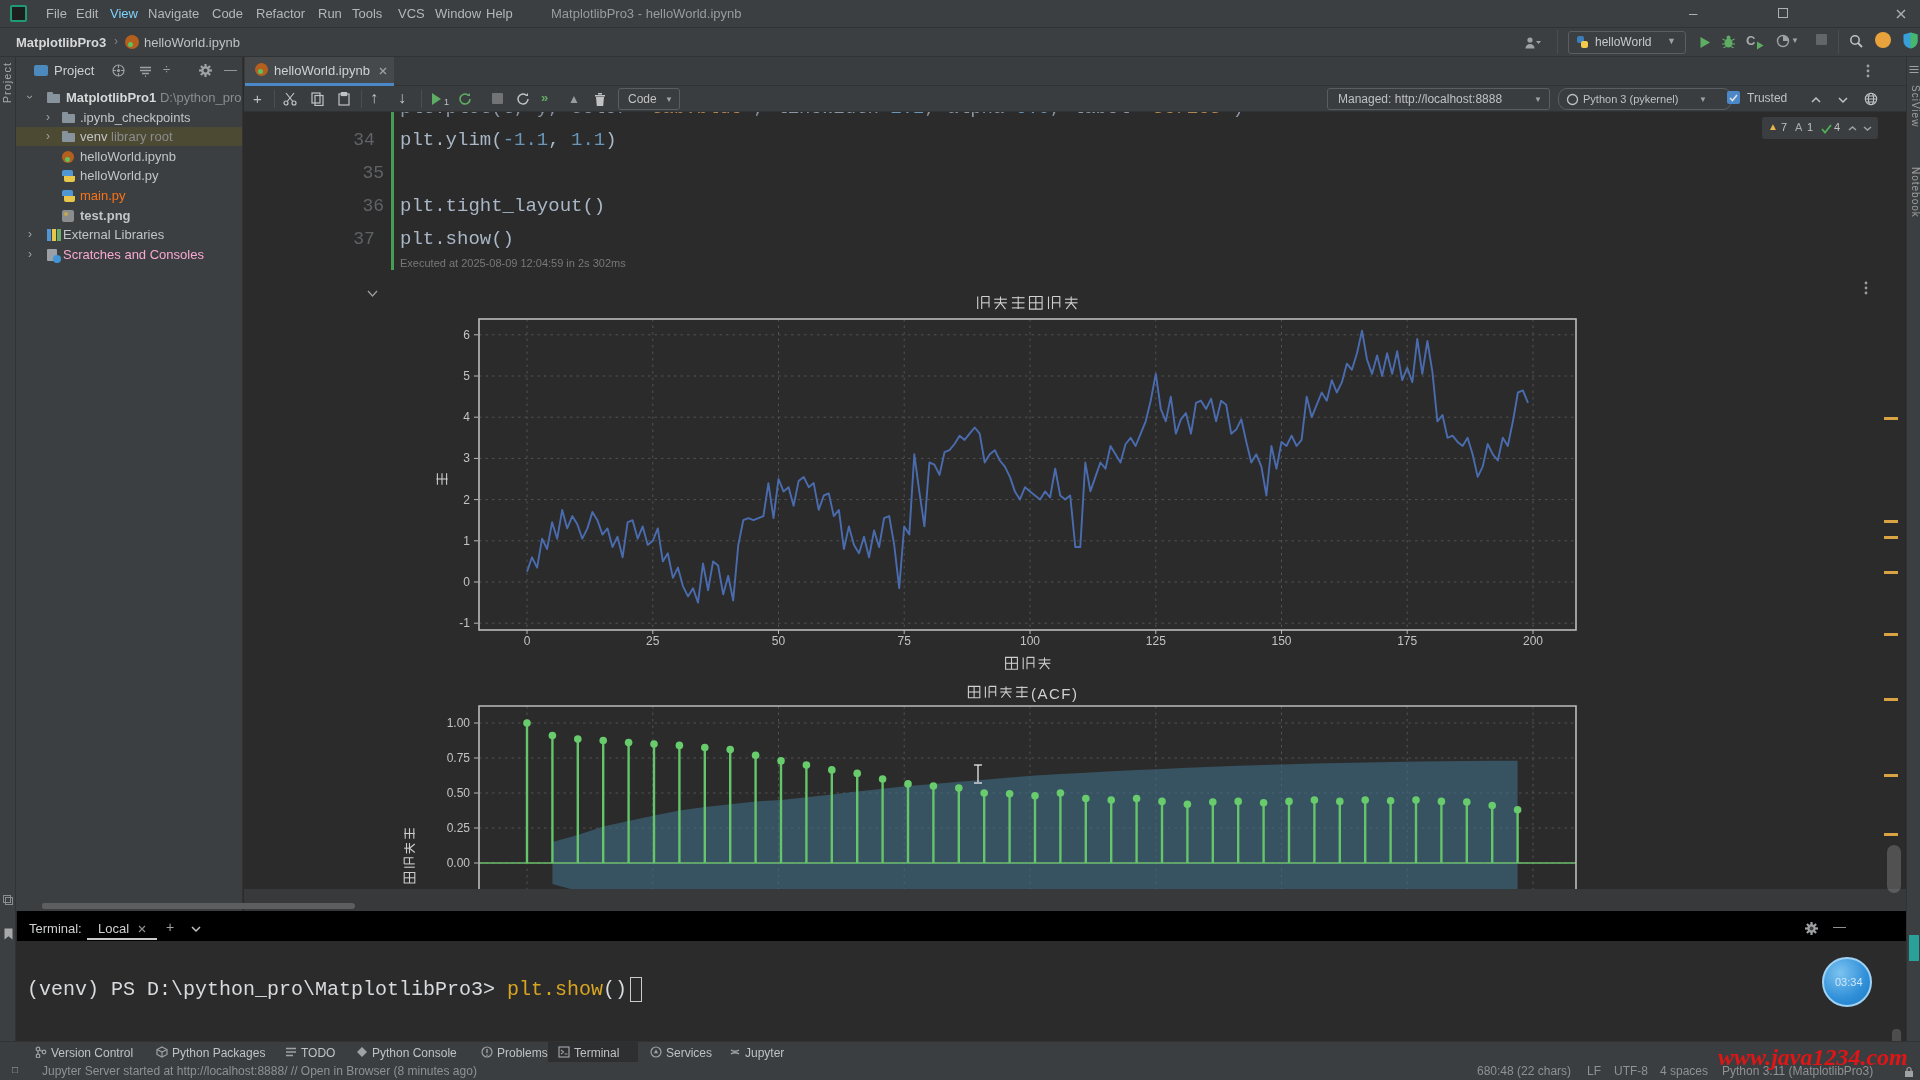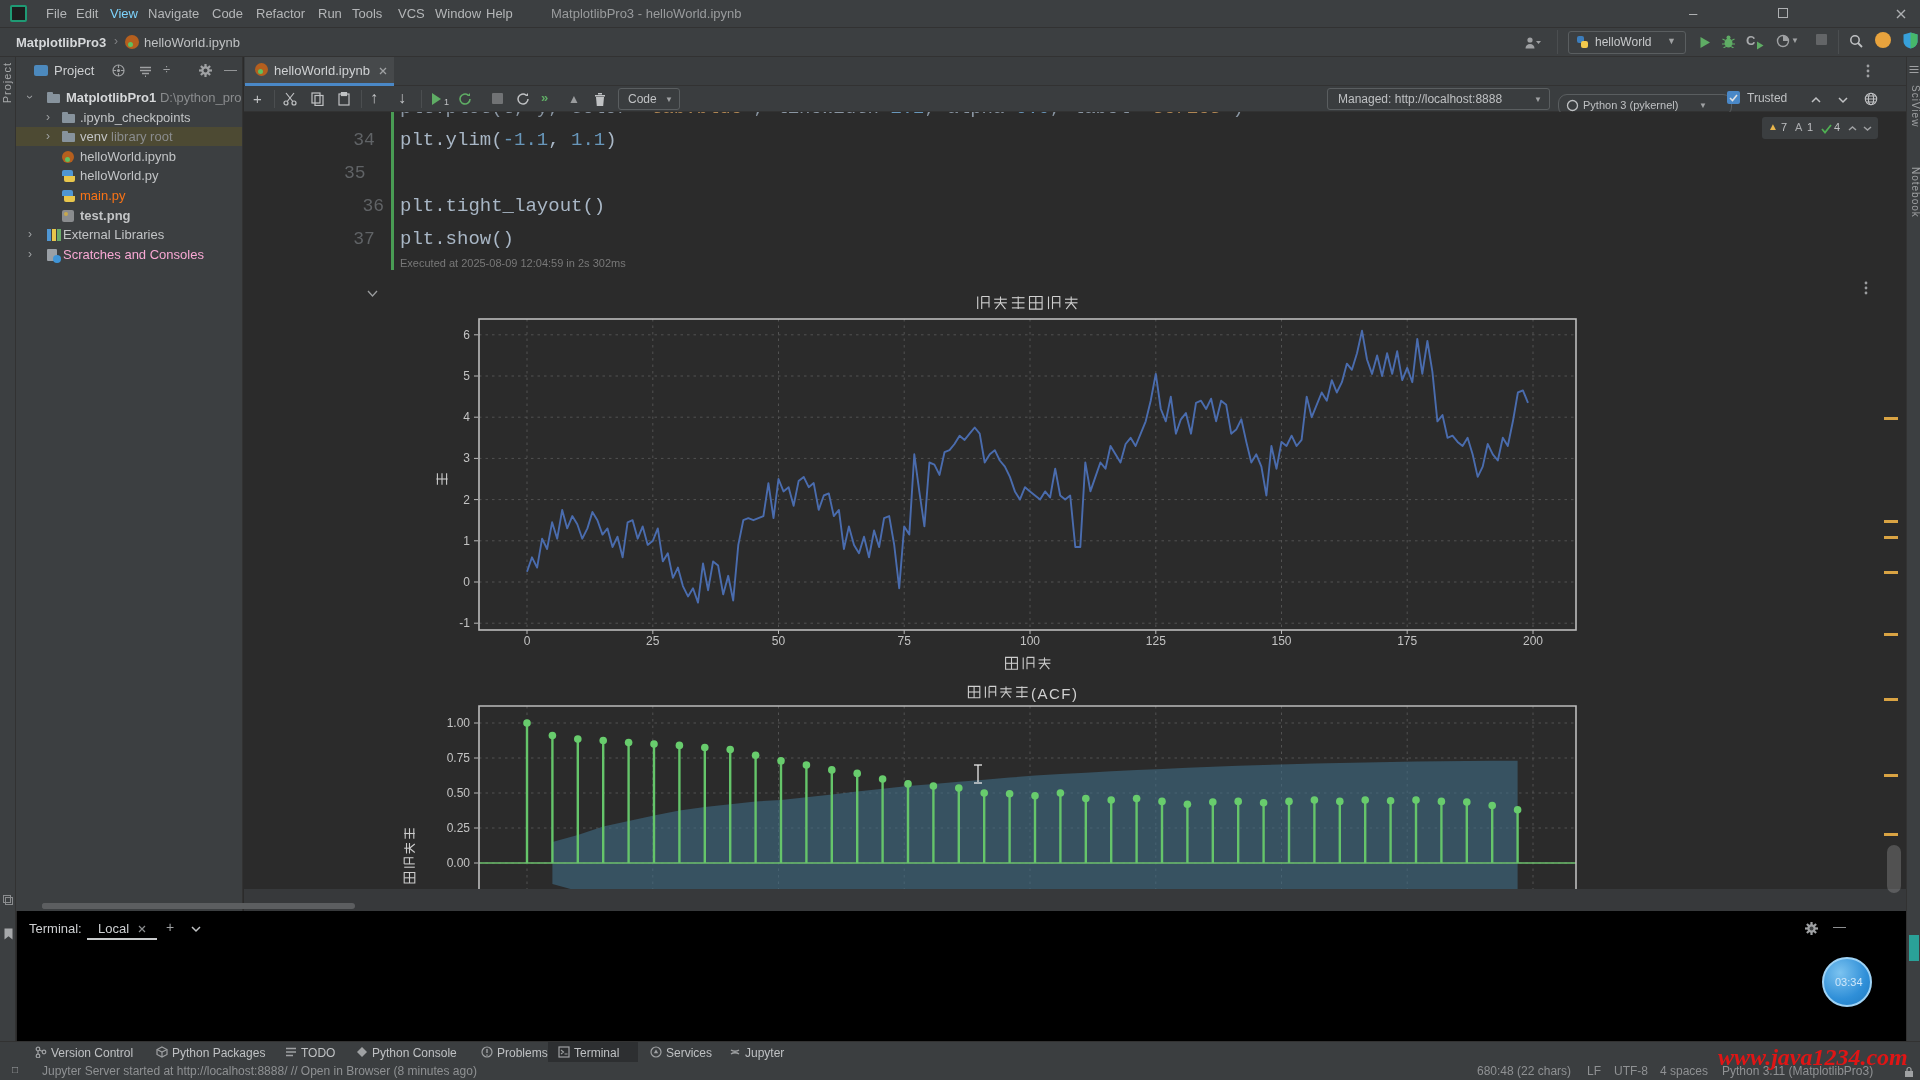--- a/index.html
+++ b/index.html
@@ -216,21 +216,21 @@
 <div class="abs" style="left:117px;top:4px;width:1px;height:18px;background:#4b4e50"></div>
 <div class="abs" style="left:177px;top:4px;width:1px;height:18px;background:#4b4e50"></div>
 <div class="abs" style="left:374px;top:2px;width:62px;height:22px;border:1px solid #5a5e60;border-radius:3px">
       <span class="abs" style="left:9px;top:3px;font-size:12px;color:#c0c2c4">Code</span>
       <span class="abs" style="left:46px;top:6px;font-size:8px;color:#9fa1a3">▼</span>
     </div>
 <div class="abs" style="left:1083px;top:2px;width:223px;height:22px;border:1px solid #5a5e60;border-radius:3px">
       <span class="abs" style="left:10px;top:3px;font-size:12px;color:#bfc1c3">Managed: http://localhost:8888</span>
       <span class="abs" style="left:206px;top:6px;font-size:8px;color:#9fa1a3">▼</span>
     </div>
-<div class="abs" style="left:1314px;top:8px;width:174px;height:22px;border:1px solid #5a5e60;border-radius:9px">
+<div class="abs" style="left:1314px;top:2px;width:174px;height:22px;border:1px solid #5a5e60;border-radius:9px">
       <svg class="abs" style="left:7px;top:4px" width="13" height="13" viewBox="0 0 13 13">
         <circle cx="6.5" cy="6.5" r="5" fill="none" stroke="#bfc1c3" stroke-width="1.3"></circle>
       </svg>
       <span class="abs" style="left:24px;top:4px;font-size:11px;color:#bfc1c3">Python 3 (pykernel)</span>
       <span class="abs" style="left:140px;top:6px;font-size:8px;color:#9fa1a3">▼</span>
     </div>
 <div class="abs" style="left:1483px;top:5px;width:13px;height:13px;background:#4a88c7;border-radius:2px"></div>
 <svg class="abs" style="left:1485px;top:8px" width="9" height="8" viewBox="0 0 9 8">
       <path d="M1 4l2.5 2.5L8 1" fill="none" stroke="#dfe1e3" stroke-width="1.6"></path>
     </svg>
@@ -247,21 +247,21 @@
         <ellipse cx="7" cy="7" rx="2.6" ry="5.7"></ellipse>
         <path d="M1.3 7h11.4M2 4h10M2 10h10"></path>
       </g>
     </svg>
 </div>
 <div class="abs" style="left:244px;top:112px;width:1662px;height:160px;background:#2b2b2b;overflow:hidden">
 <div class="abs" style="left:147px;top:0;width:3px;height:158px;background:#499c54"></div>
 <div class="abs mono" style="left:156px;top:-15px;font-size:19px;color:#8a96a3;white-space:pre">plt.plot(t, y, color=<span style="color:#b08653">'tab:blue'</span>, linewidth=<span style="color:#6897bb">1.2</span>, alpha=<span style="color:#6897bb">0.9</span>, label=<span style="color:#b08653">'series'</span>)</div>
 <span class="abs mono" style="left:100px;top:18px;width:40px;text-align:center;font-size:18px;color:#606366">34</span>
 <span class="abs mono" style="left:156px;top:17px;font-size:19px;color:#a9b7c6;white-space:pre">plt.ylim(<span style="color:#6897bb">-1.1</span>, <span style="color:#6897bb">1.1</span>)</span>
-<span class="abs mono" style="left:100px;top:51px;width:40px;font-size:18px;color:#606366">35</span>
+<span class="abs mono" style="left:100px;top:51px;width:40px;text-align:right;font-size:18px;color:#606366">35</span>
 <span class="abs mono" style="left:100px;top:84px;width:40px;text-align:right;font-size:18px;color:#606366">36</span>
 <span class="abs mono" style="left:156px;top:83px;font-size:19px;color:#a9b7c6;white-space:pre">plt.tight_layout()</span>
 <span class="abs mono" style="left:100px;top:117px;width:40px;text-align:center;font-size:18px;color:#606366">37</span>
 <span class="abs mono" style="left:156px;top:116px;font-size:19px;color:#a9b7c6;white-space:pre">plt.show()</span>
 <span class="abs" style="left:156px;top:145px;font-size:11px;color:#787878">Executed at 2025-08-09 12:04:59 in 2s 302ms</span>
 </div>
 <div class="abs" style="left:244px;top:272px;width:1662px;height:639px;background:#2b2b2b"></div>
 <svg class="abs" style="left:367px;top:288px" width="11" height="11" viewBox="0 0 11 11">
     <path d="M1 3L5.5 8L10 3" fill="none" stroke="#9a9c9e" stroke-width="1.3"></path>
   </svg>
@@ -595,20 +595,25 @@
       <g fill="#9fa1a3">
         <rect x="5.4" y="0" width="2.2" height="13" transform="rotate(0 6.5 6.5)"></rect>
         <rect x="5.4" y="0" width="2.2" height="13" transform="rotate(45 6.5 6.5)"></rect>
         <rect x="5.4" y="0" width="2.2" height="13" transform="rotate(90 6.5 6.5)"></rect>
         <rect x="5.4" y="0" width="2.2" height="13" transform="rotate(135 6.5 6.5)"></rect>
       </g>
       <circle cx="6.5" cy="6.5" r="4.16" fill="#9fa1a3"></circle>
       <circle cx="6.5" cy="6.5" r="1.95" fill="#3c3f41"></circle>
     </svg>
 <span class="abs" style="left:1816px;top:8px;font-size:13px;color:#9fa1a3">—</span>
+<div class="abs" style="left:0;top:30px;width:1889px;height:100px;background:#2b2b2b">
+<div class="abs mono" style="left:10px;top:37px;font-size:20px;color:#d8dbde;white-space:pre">(venv) PS D:\python_pro\MatplotlibPro3&gt; <span style="color:#d9a521">plt.show</span>()</div>
+<div class="abs" style="left:613px;top:36px;width:12px;height:25px;border:1.5px solid #c8cacb"></div>
+<div class="abs" style="left:1875px;top:88px;width:9px;height:30px;background:rgba(255,255,255,0.16);border-radius:4px"></div>
+</div>
 </div>
 <div class="abs" style="left:0;top:1041px;width:1920px;height:21px;background:#3b3e40;border-top:1px solid #323232">
 <svg class="abs" style="left:35px;top:4px" width="12" height="12" viewBox="0 0 12 12">
       <g fill="none" stroke="#9fa1a3" stroke-width="1.2">
         <circle cx="3" cy="3" r="1.8"></circle>
         <circle cx="3" cy="10" r="1.8"></circle>
         <circle cx="9" cy="6" r="1.8"></circle>
         <path d="M3 5v3M4.5 4L7.5 5.5"></path>
       </g>
     </svg>

